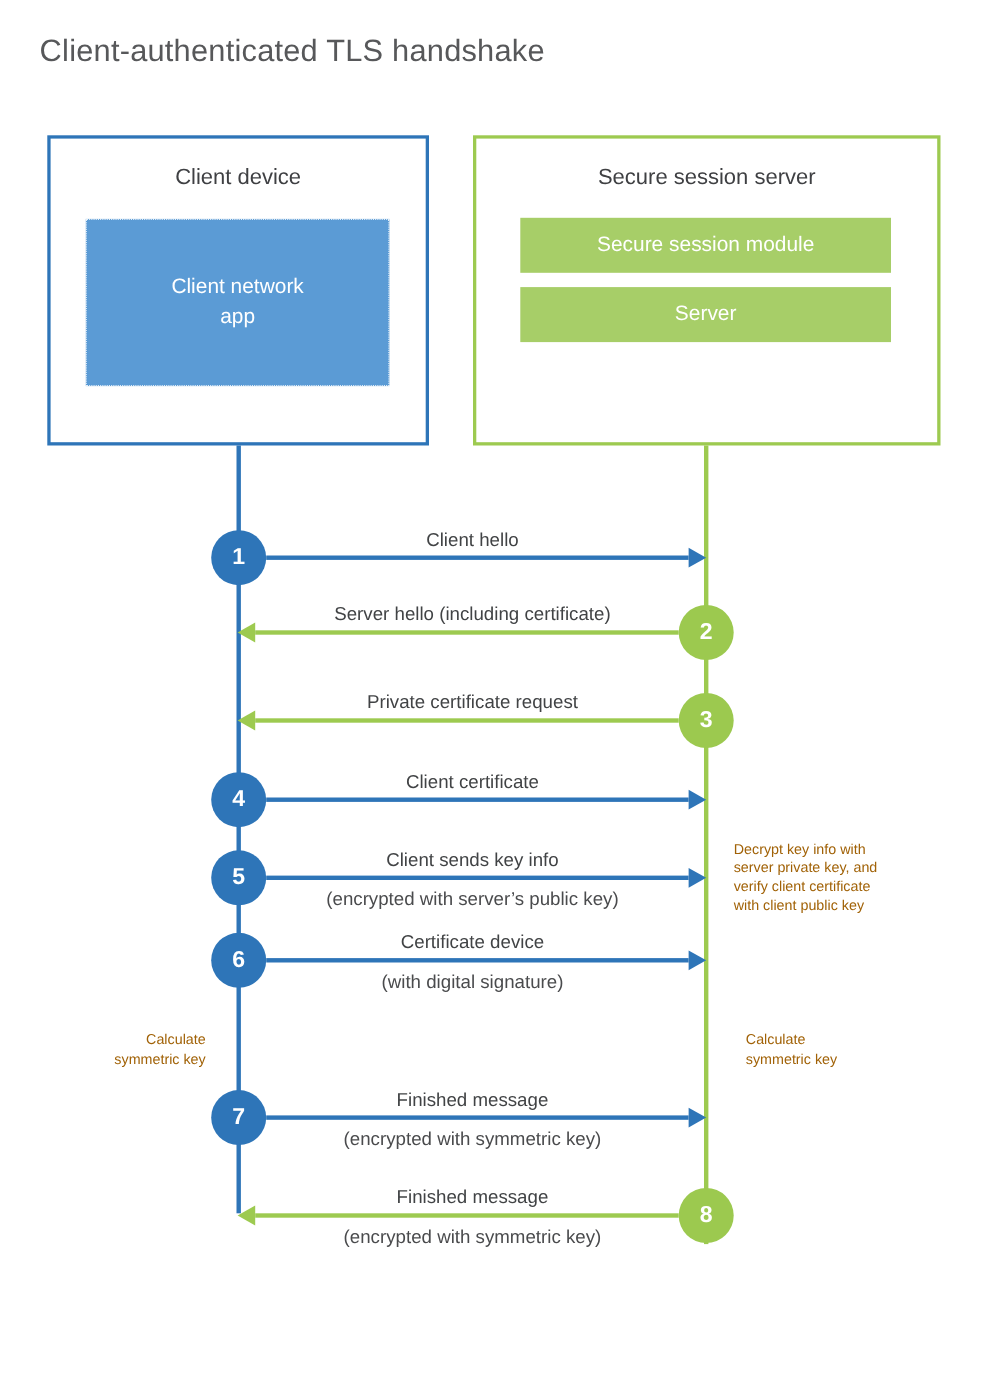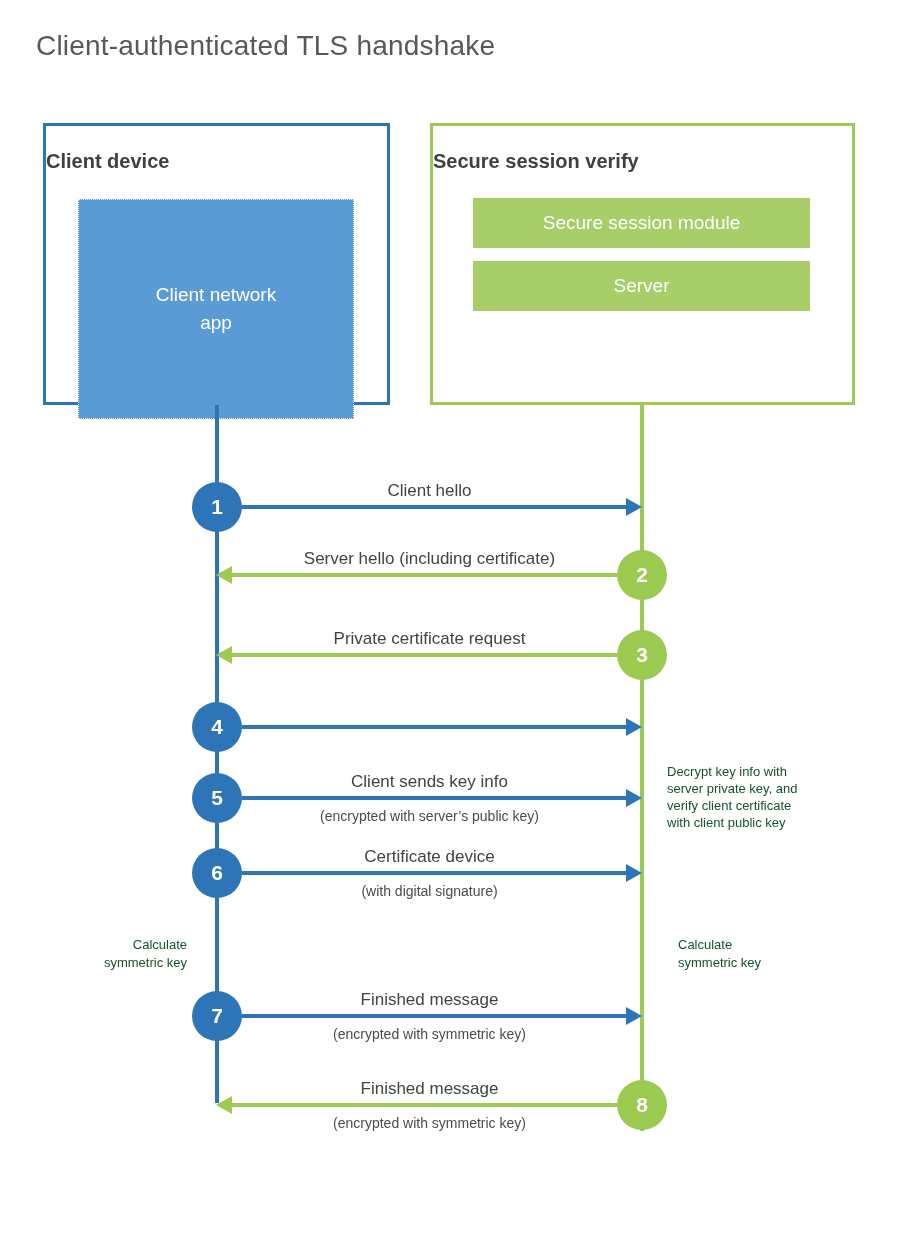--- a/index.html
+++ b/index.html
@@ -9,25 +9,25 @@
   }
   .title{
     position:absolute;left:36px;top:30px;font-size:28px;font-weight:400;
     color:#57585a;letter-spacing:.2px;
   }
   
   .actor-box{position:absolute;box-sizing:border-box;background:#fff;}
   .client-box{left:43px;top:123px;width:347px;height:282px;border:3px solid #2e75b8;}
   .server-box{left:430px;top:123px;width:425px;height:282px;border:3px solid #9dca50;}
   .actor-title{
-    position:absolute;left:0;right:0;top:24px;text-align:left;
-    font-size:20px;font-weight:700;color:#3f4043;
+    position:absolute;left:0;right:0;top:24px;text-align:center;
+    font-size:20px;font-weight:400;color:#3f4043;
   }
   .app-box{
-    position:absolute;left:78px;top:199px;width:276px;height:220px;
+    position:absolute;left:78px;top:199px;width:276px;height:152px;
     background:#5b9bd5;border:1px dotted rgba(255,255,255,.85);box-sizing:border-box;
     display:flex;align-items:center;justify-content:center;text-align:center;
     color:#ffffff;font-size:19px;white-space:pre-line;line-height:1.45;
   }
   .module-bar{
     position:absolute;left:473px;width:337px;height:50px;background:#a7ce68;
     display:flex;align-items:center;justify-content:center;
     color:#ffffff;font-size:19px;
   }
   
@@ -42,52 +42,52 @@
   }
   .circle.blue{background:#2e75b8;left:192px;}
   .circle.green{background:#9cc94f;left:617px;}
   
   .msg{
     position:absolute;left:217px;width:425px;text-align:center;
     font-size:17px;color:#414345;
   }
   .sub{
     position:absolute;left:217px;width:425px;text-align:center;
-    font-size:14px;color:#4a4b4d;
+    font-size:17px;color:#4a4b4d;
   }
   
   .shaft{position:absolute;height:4px;}
   .shaft.blue{background:#2e75b8;left:242px;width:384px;}
   .shaft.green{background:#9dca50;left:232px;width:385px;}
   .head{position:absolute;width:0;height:0;border-top:9px solid transparent;border-bottom:9px solid transparent;}
   .head.right{left:626px;border-left:16px solid #2e75b8;}
   .head.left{left:216px;border-right:16px solid #9dca50;}
   
   .note{
-    position:absolute;font-size:13px;line-height:17px;color:#14532d;white-space:pre-line;
+    position:absolute;font-size:13px;line-height:17px;color:#a16207;white-space:pre-line;
   }
   .note.decrypt{left:667px;top:763px;width:185px;}
   .note.calc-left{left:27px;top:936px;width:160px;text-align:right;line-height:18px;}
   .note.calc-right{left:678px;top:936px;width:160px;text-align:left;line-height:18px;}
 </style>
 </head>
 <body>
 
 <div class="canvas">
 
   <div class="title">Client-authenticated TLS handshake</div>
 
   <div class="actor-box client-box">
     <div class="actor-title">Client device</div>
   </div>
   <div class="app-box">Client network
 app</div>
 
   <div class="actor-box server-box">
-    <div class="actor-title">Secure session verify</div>
+    <div class="actor-title">Secure session server</div>
   </div>
   <div class="module-bar" style="top:198px">Secure session module</div>
   <div class="module-bar" style="top:261px">Server</div>
 
   <div class="lifeline blue"></div>
   <div class="lifeline green"></div>
 
   <div class="circle blue" style="top:482px">1</div>
   <div class="msg" style="top:481px">Client hello</div>
   <div class="shaft blue" style="top:505px"></div>
@@ -97,20 +97,21 @@
   <div class="msg" style="top:549px">Server hello (including certificate)</div>
   <div class="shaft green" style="top:573px"></div>
   <div class="head left" style="top:566px"></div>
 
   <div class="circle green" style="top:630px">3</div>
   <div class="msg" style="top:629px">Private certificate request</div>
   <div class="shaft green" style="top:653px"></div>
   <div class="head left" style="top:646px"></div>
 
   <div class="circle blue" style="top:702px">4</div>
+  <div class="msg" style="top:701px">Client certificate</div>
   <div class="shaft blue" style="top:725px"></div>
   <div class="head right" style="top:718px"></div>
 
   <div class="circle blue" style="top:773px">5</div>
   <div class="msg" style="top:772px">Client sends key info</div>
   <div class="shaft blue" style="top:796px"></div>
   <div class="head right" style="top:789px"></div>
   <div class="sub" style="top:808px">(encrypted with server’s public key)</div>
 
   <div class="circle blue" style="top:848px">6</div>

